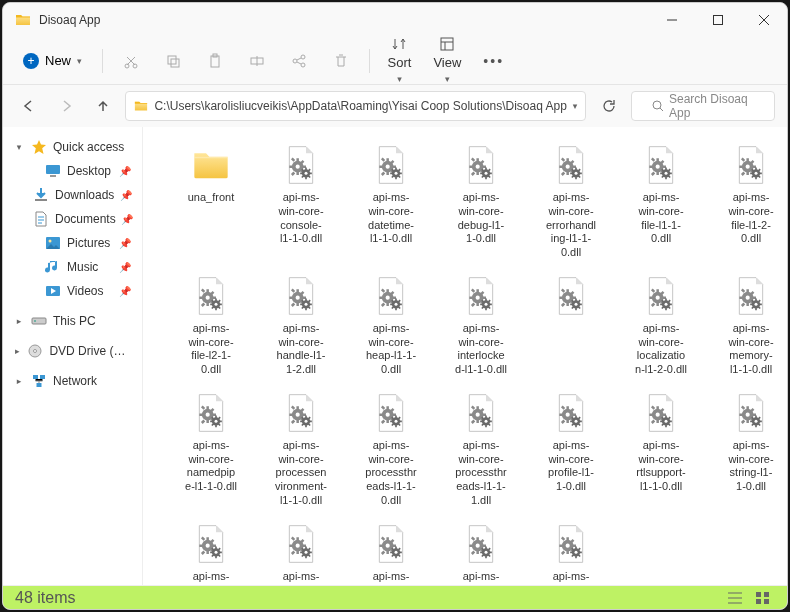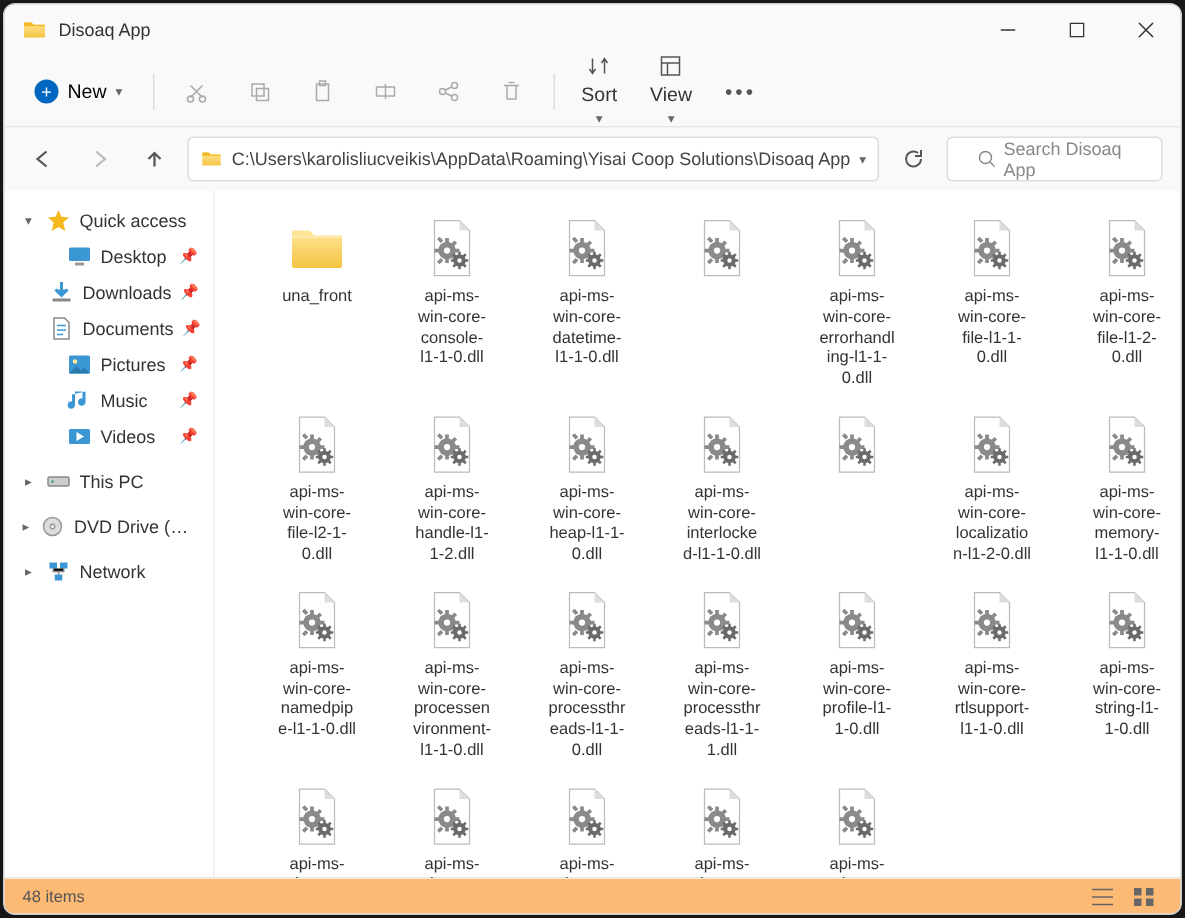--- a/index.html
+++ b/index.html
@@ -30,21 +30,21 @@
 .side-item { display:flex; align-items:center; gap:6px; font-size:12px; color:#333; padding:4px 4px; border-radius:3px; position:relative; }
 .side-item .expand { width:12px; font-size:9px; color:#666; text-align:center; }
 .side-item.group { margin-top:6px; }
 .side-item .pin { margin-left:auto; color:#999; font-size:10px; }
 .side-icon { width:16px; height:16px; flex-shrink:0; }
 .side-sub { padding-left:14px; }
 .files { flex:1; padding:10px 8px; overflow-y:auto; display:grid; grid-template-columns:repeat(7,1fr); gap:4px 2px; align-content:start; }
 .file-item { display:flex; flex-direction:column; align-items:center; text-align:center; padding:4px 2px; border-radius:3px;margin-left:32px; }
 .file-item .fic { width:44px; height:48px; display:flex; align-items:center; justify-content:center; margin-bottom:2px; }
 .file-item .fname { font-size:11px; color:#333; line-height:1.25; word-break:break-word; max-width:86px; }
-.statusbar { height:24px; border-top:1px solid #eee; background:#fdba74; display:flex; align-items:center; padding:0 12px; font-size:11px; color:#555; }
+.statusbar { height:24px; border-top:1px solid #eee; background:#bef264; display:flex; align-items:center; padding:0 12px; font-size:16px; color:#555; }
 .statusbar .spacer { flex:1; }
 .status-icon { width:24px; height:20px; display:flex; align-items:center; justify-content:center; color:#666; margin-left:4px; }
 svg { display:block; }
 </style>
 </head>
 <body>
 
 <svg width="0" height="0" style="position:absolute">
   <defs>
     <linearGradient id="fg" x1="0" y1="0" x2="0" y2="1">
@@ -349,20 +349,21 @@
             </svg>
           </div>
           <div class="fname">api-ms-win-core-datetime-l1-1-0.dll</div>
         </div>
         <div class="file-item">
           <div class="fic">
             <svg width="40" height="46">
               <use href="#dll-file"></use>
             </svg>
           </div>
+          <div class="fname">api-ms-win-core-debug-l1-1-0.dll</div>
         </div>
         <div class="file-item">
           <div class="fic">
             <svg width="40" height="46">
               <use href="#dll-file"></use>
             </svg>
           </div>
           <div class="fname">api-ms-win-core-errorhandling-l1-1-0.dll</div>
         </div>
         <div class="file-item">

